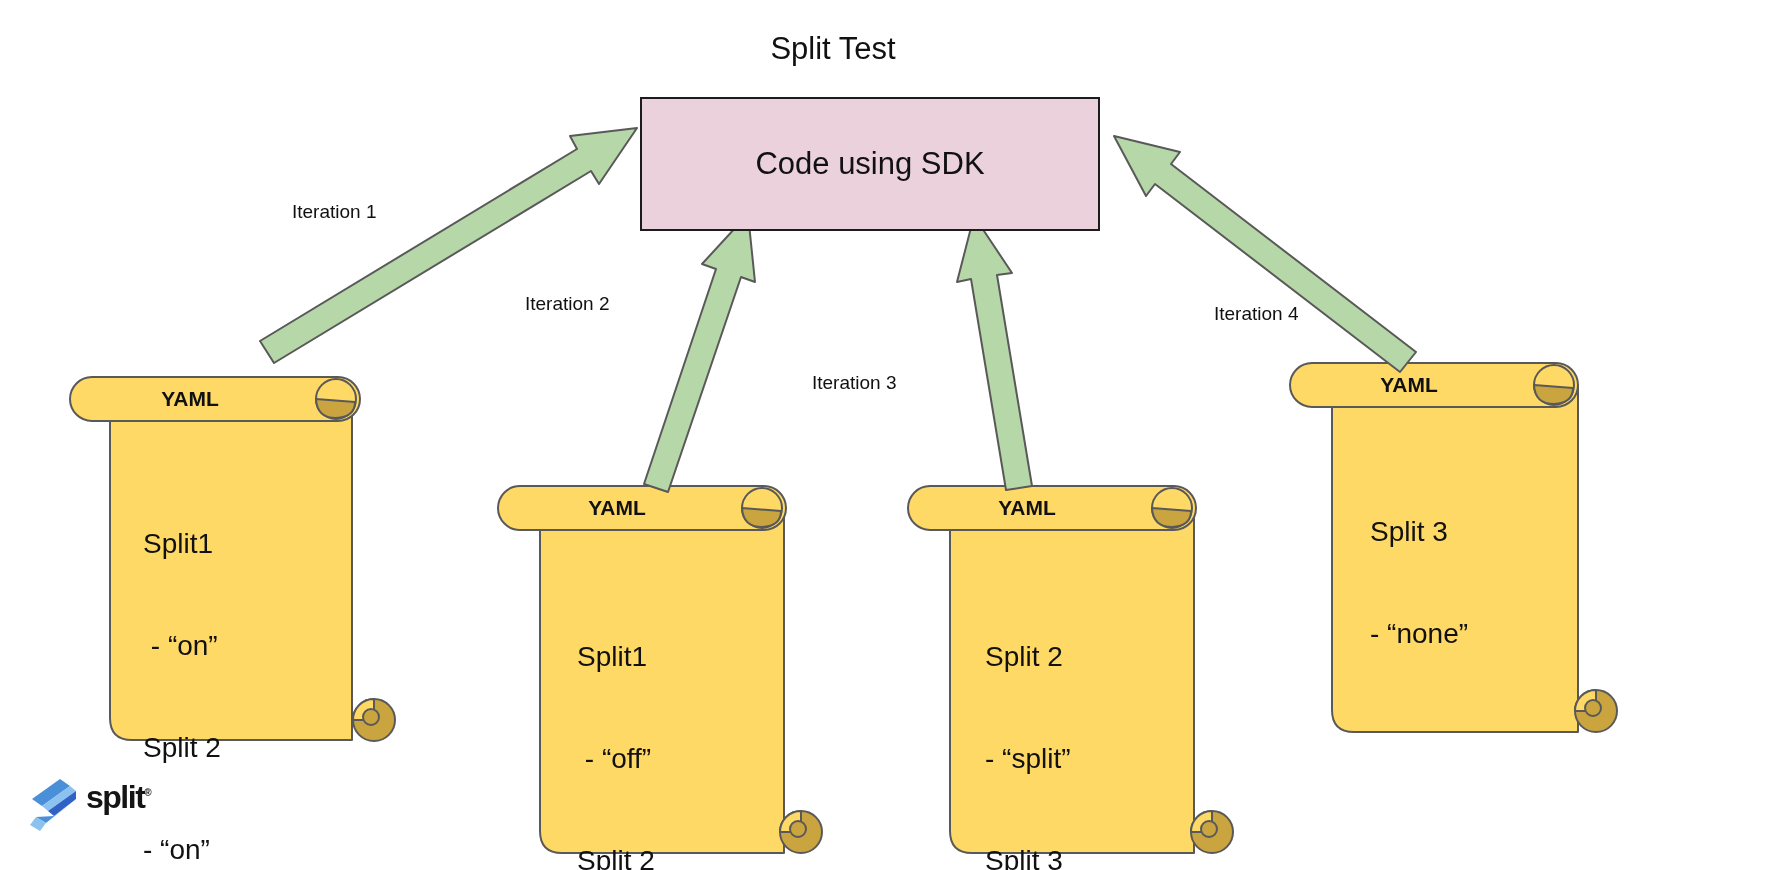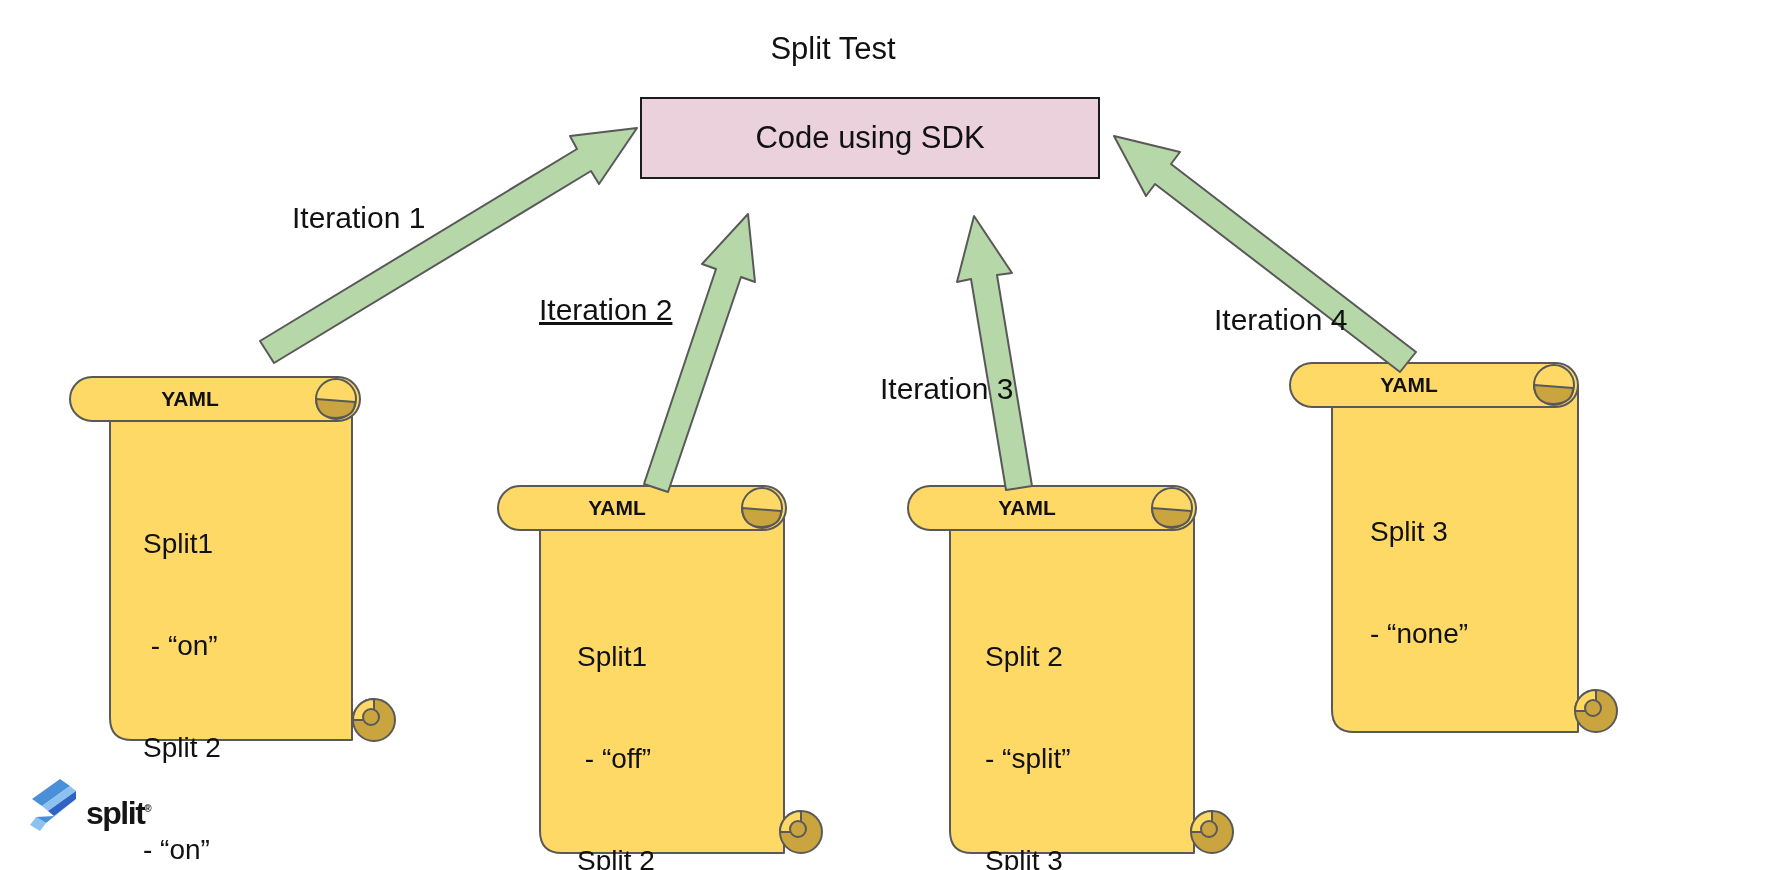--- a/index.html
+++ b/index.html
@@ -5,41 +5,41 @@
   html,body{margin:0;padding:0;background:#ffffff;}
   #canvas{
     position:relative;width:1778px;height:870px;overflow:hidden;
     background:#ffffff;font-family:"Liberation Sans",sans-serif;color:#111;
   }
   .abs{position:absolute;}
   #shape-layer{position:absolute;left:0;top:0;width:1778px;height:870px;}
   .txt{position:absolute;white-space:pre;}
   #diagram-title{left:683px;top:31px;width:300px;text-align:center;font-size:31px;}
   #code-box{
-    left:640px;top:97px;width:460px;height:82px;
+    left:640px;top:97px;width:460px;height:134px;
     background:#EAD1DC;border:2px solid #1c1c1c;box-sizing:border-box;
     display:flex;align-items:center;justify-content:center;font-size:31px;
   }
-  .iter-label{font-size:30px;}
+  .iter-label{font-size:19px;}
   #iter-1{left:292px;top:201px;}
-  #iter-2{left:539px;top:293px;text-decoration:underline;}
-  #iter-3{left:880px;top:372px;}
+  #iter-2{left:525px;top:293px;}
+  #iter-3{left:812px;top:372px;}
   #iter-4{left:1214px;top:303px;}
   .yaml-label{font-weight:bold;font-size:21px;text-align:center;}
   #yaml-1{left:70px;top:387px;width:240px;}
   #yaml-2{left:498px;top:496px;width:238px;}
   #yaml-3{left:908px;top:496px;width:238px;}
   #yaml-4{left:1290px;top:373px;width:238px;}
   .scroll-text{font-size:28px;line-height:34px;}
   #scroll-text-1{left:143px;top:459px;}
   #scroll-text-2{left:577px;top:572px;}
   #scroll-text-3{left:985px;top:572px;}
   #scroll-text-4{left:1370px;top:447px;}
   #logo{left:30px;top:779px;display:flex;align-items:flex-start;}
-  #logo-word{font-size:32px;font-weight:bold;letter-spacing:-1.5px;color:#151515;margin-left:8px;margin-top:16px;}
+  #logo-word{font-size:32px;font-weight:bold;letter-spacing:-1.5px;color:#151515;margin-left:8px;margin-top:0;}
   #logo-mark{font-size:10px;vertical-align:super;letter-spacing:0;}
 </style>
 </head>
 <body>
 
 <div id="canvas">
 
   <svg id="shape-layer" viewBox="0 0 1778 870" xmlns="http://www.w3.org/2000/svg">
 
     <g stroke="#595959" stroke-width="2" stroke-linejoin="round">

